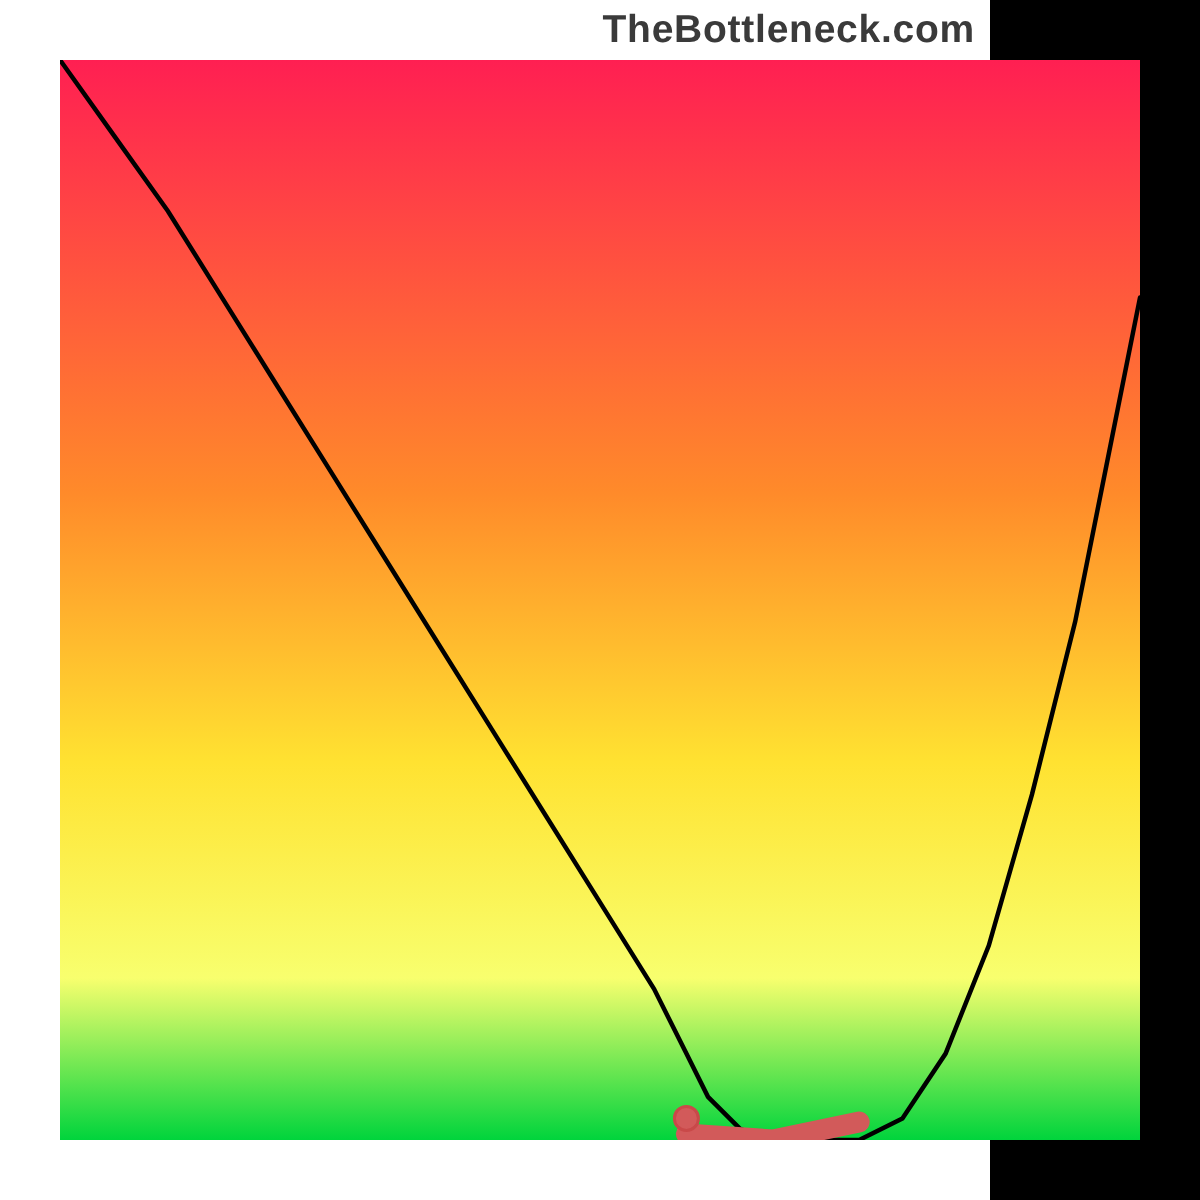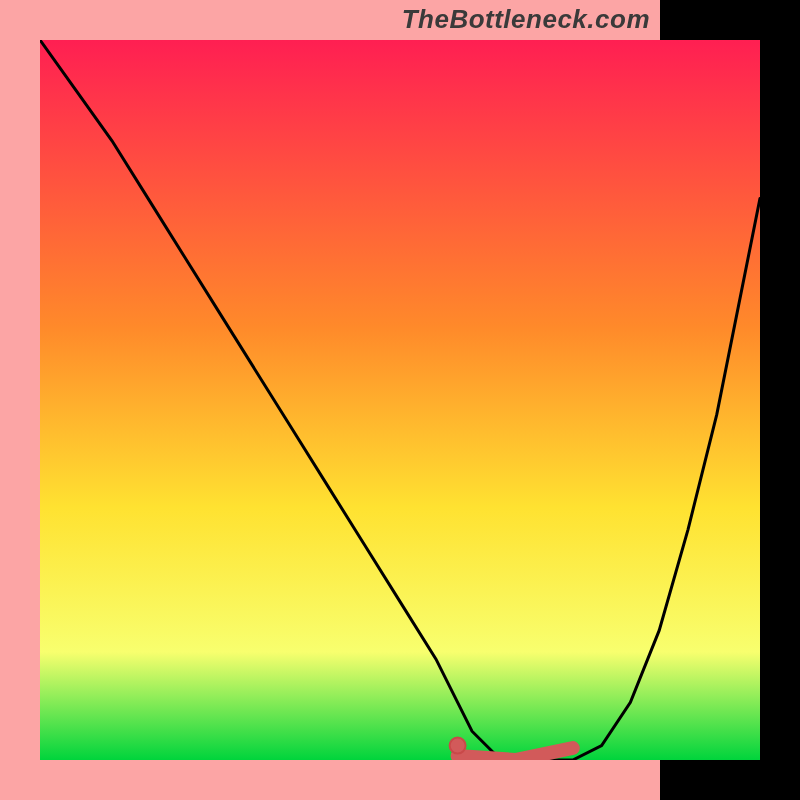--- a/index.html
+++ b/index.html
@@ -8,22 +8,21 @@
     width: 800px;
     height: 800px;
     background: #000;
     font-family: Arial, Helvetica, sans-serif;
     overflow: hidden;
   }
   .frame {
     position: relative;
     width: 660px;
     height: 800px;
-    background: #fca5a5;
-    font-style: italic;
+    background: #ffffff;
   }
   .attribution {
     position: absolute;
     top: 4px;
     right: 10px;
     color: #3a3a3a;
     font-size: 26px;
     font-weight: 600;
     letter-spacing: 0.5px;
     user-select: none;

